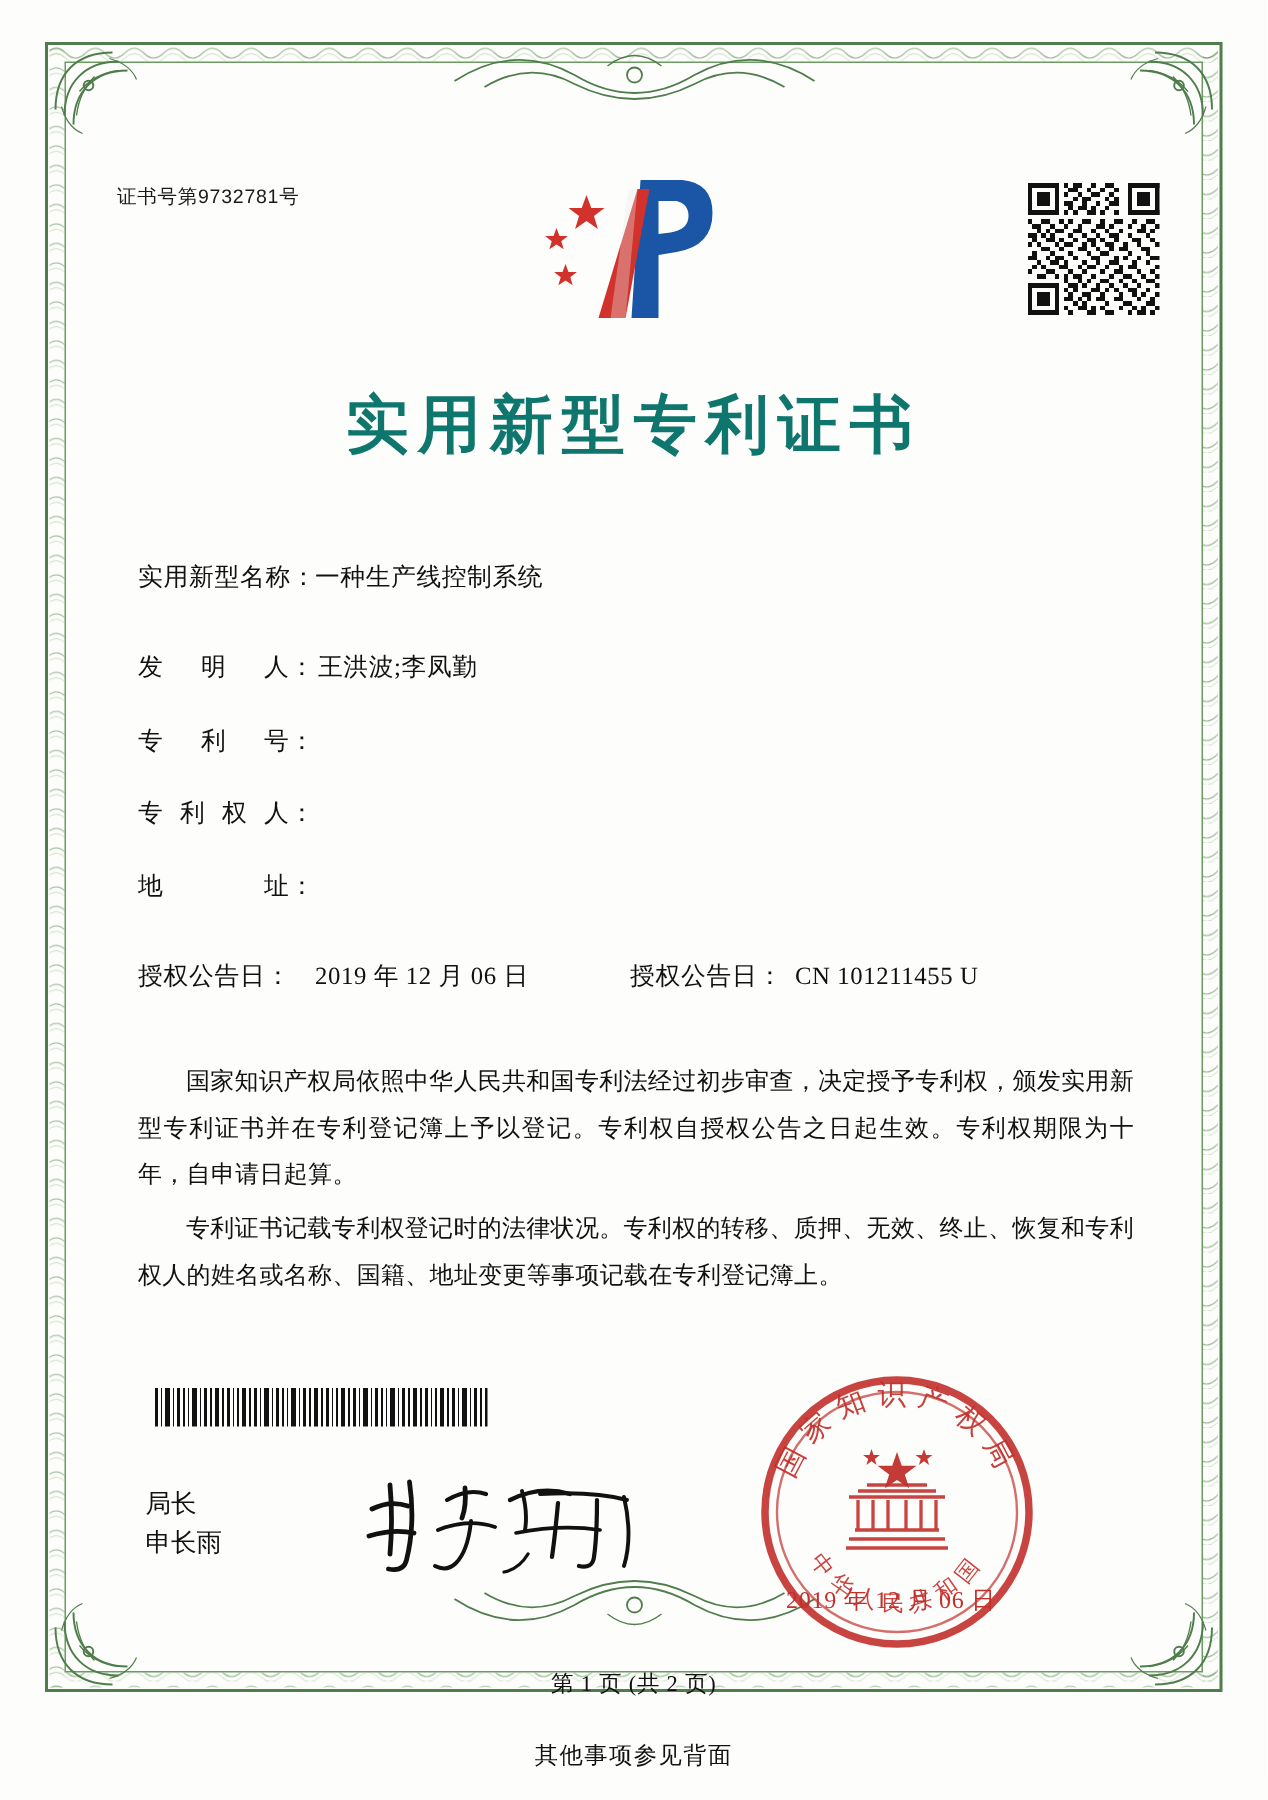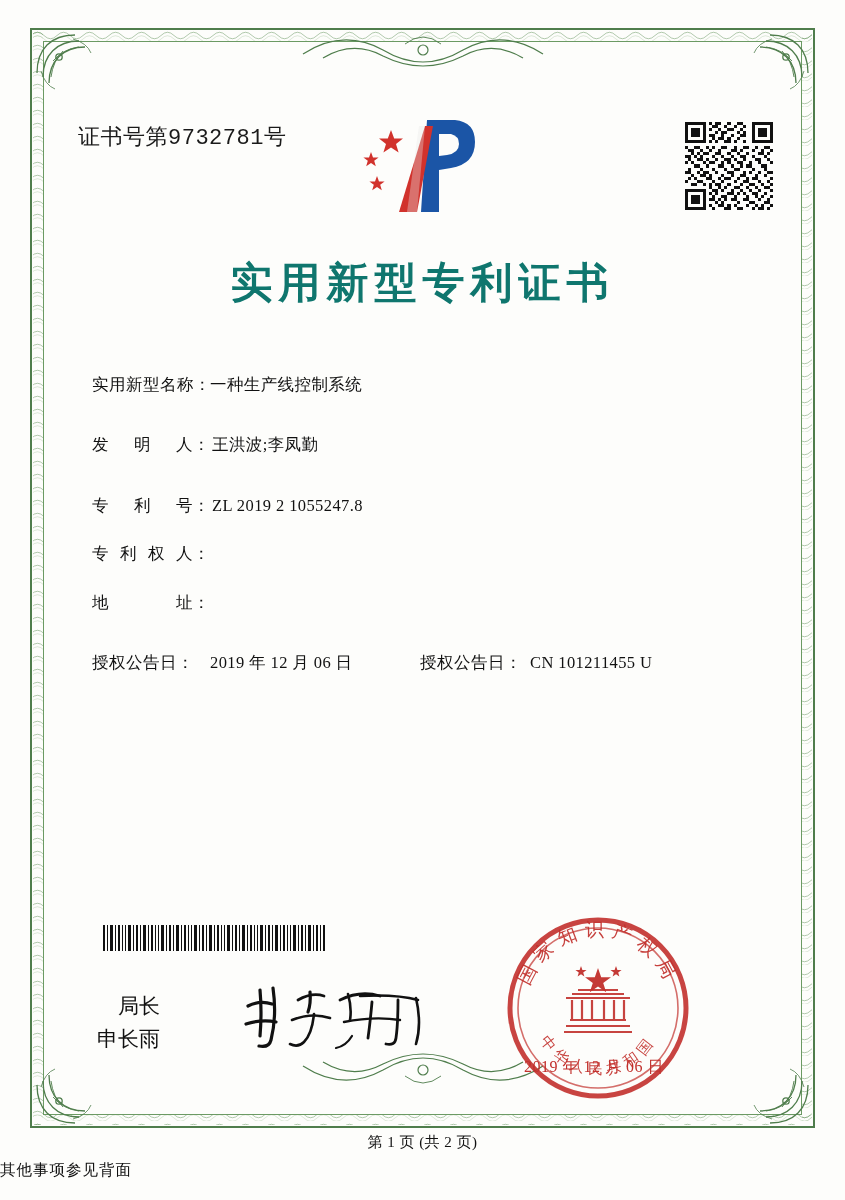--- a/index.html
+++ b/index.html
@@ -74,24 +74,24 @@
     width: 260px;
     height: 48px;
     pointer-events: none;
   }
 
   
   .cert-no {
     position: absolute;
     left: 78px;
     top: 122px;
-    font-size: 22px;
+    font-size: 13px;
     letter-spacing: 0.5px;
     color: #1a1a1a;
-    font-family: Liberation Mono, monospace;
+    font-family: Liberation Sans, sans-serif;
   }
   .logo {
     position: absolute;
     left: 355px;
     top: 112px;
     width: 132px;
     height: 110px;
   }
   .qr {
     position: absolute;
@@ -174,24 +174,23 @@
     position: absolute;
     left: 103px;
     top: 925px;
     width: 222px;
     height: 26px;
   }
   .signature-block {
     position: absolute;
     left: 97px;
     top: 990px;
-    font-size: 21px;
+    font-size: 17px;
     line-height: 1.55;
     color: #111;
-    text-align: right;
   }
   .handwriting {
     position: absolute;
     left: 240px;
     top: 980px;
     width: 210px;
     height: 72px;
   }
   .seal {
     position: absolute;
@@ -210,27 +209,27 @@
   }
   .page-no {
     position: absolute;
     left: 0;
     right: 0;
     top: 1113px;
     text-align: center;
     font-size: 15px;
     color: #111;
     letter-spacing: 0.5px;
-    margin-top: 20px;
   }
   .footnote {
     position: absolute;
     left: 0;
     right: 0;
     top: 1160px;
+    text-align: center;
     font-size: 15.5px;
     color: #111;
     letter-spacing: 1px;
   }
 </style>
 </head>
 <body>
 
 <div id="page">
 
@@ -565,21 +564,20 @@
         </div>
       <div class="field-value">王洪波;李凤勤</div>
     </div>
 
     <div class="field-row">
       <div class="field-label spread">
           <span>专</span>
           <span>利</span>
           <span>号：</span>
         </div>
-      <div class="field-value">ZL 2019 2 1055247.8</div>
     </div>
 
 
     <div class="field-row">
       <div class="field-label spread">
           <span>专</span>
           <span>利</span>
           <span>权</span>
           <span>人：</span>
         </div>
@@ -594,20 +592,24 @@
 
     <div class="field-row inline-two">
       <div class="field-label">授权公告日：</div>
       <div class="field-value">2019 年 12 月 06 日</div>
       <div class="second-label">授权公告日：</div>
       <div class="second-value">CN 101211455 U</div>
     </div>
 
   </div>
 
+  <div class="paragraphs">
+    <p>国家知识产权局依照中华人民共和国专利法经过初步审查，决定授予专利权，颁发实用新型专利证书并在专利登记簿上予以登记。专利权自授权公告之日起生效。专利权期限为十年，自申请日起算。</p>
+    <p>专利证书记载专利权登记时的法律状况。专利权的转移、质押、无效、终止、恢复和专利权人的姓名或名称、国籍、地址变更等事项记载在专利登记簿上。</p>
+  </div>
 
   <svg class="barcode" viewBox="0 0 222 26" shape-rendering="crispEdges">
     <g fill="#111">
       <rect x="0" y="0" width="2" height="26"></rect>
         <rect x="4" y="0" width="1" height="26"></rect>
       <rect x="7" y="0" width="3" height="26"></rect>
         <rect x="12" y="0" width="1" height="26"></rect>
       <rect x="15" y="0" width="2" height="26"></rect>
         <rect x="19" y="0" width="1" height="26"></rect>
       <rect x="22" y="0" width="1" height="26"></rect>

